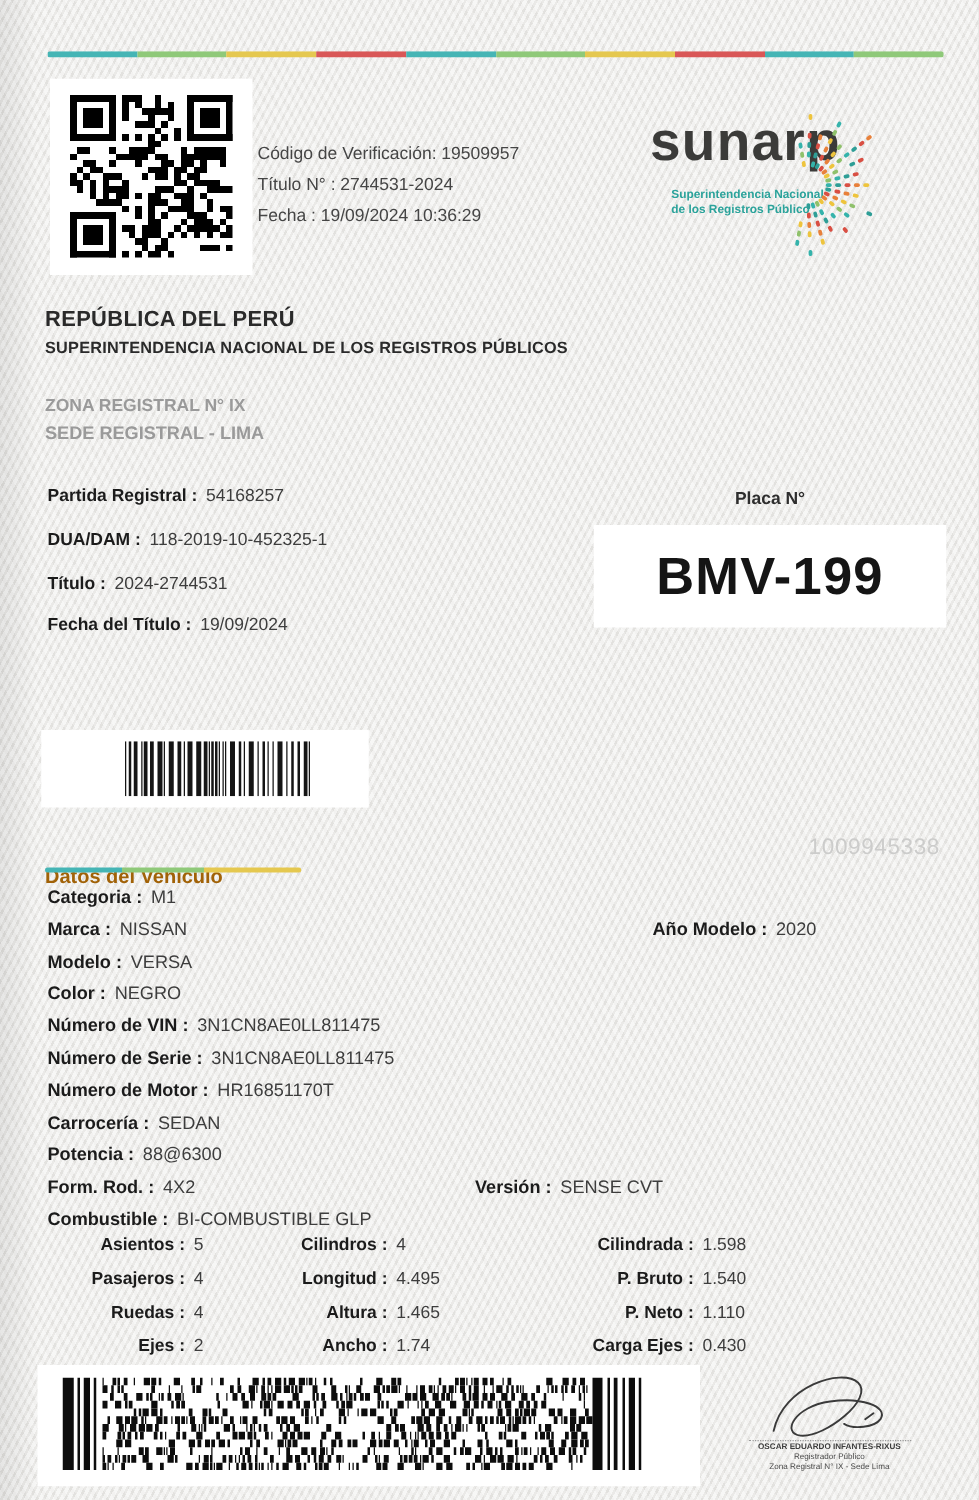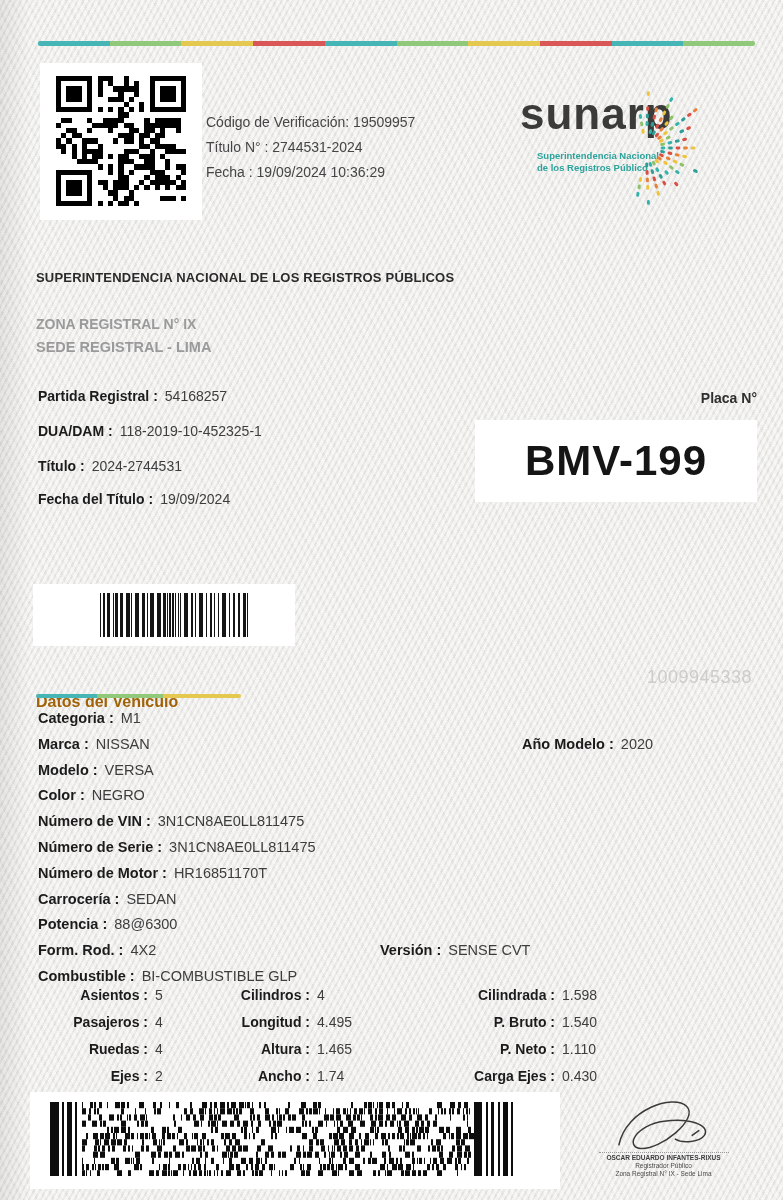--- a/index.html
+++ b/index.html
@@ -36,21 +36,21 @@
   .t-super    { left:36px; top:270px; font-size:13px;  font-weight:bold; color:#2a2a2a; letter-spacing:.2px; }
   .t-card     { left:36px; top:288px; font-size:19.5px; font-weight:bold; color:#262626; letter-spacing:.2px; }
   .t-zona     { left:36px; top:316px; font-size:14px; font-weight:bold; color:#9a9a9a;text-align:right; }
   .t-sede     { left:36px; top:339px; font-size:14.5px; font-weight:bold; color:#9a9a9a; }
 
   .label { font-weight:bold; color:#1b1b1b; }
   .value { font-weight:normal; color:#3d3d3d; margin-left:7px; }
 
   .reg-row { left:38px; font-size:14px; white-space:nowrap; }
 
-  .plate-label { left:475px; top:390px; width:282px; text-align:right; font-size:14px; font-weight:bold; color:#2e2e2e; }
+  .plate-label { left:475px; top:390px; width:282px; text-align:center; font-size:14px; font-weight:bold; color:#2e2e2e; }
   .plate-box { left:475px; top:420px; width:282px; height:82px; background:#fff; display:flex; align-items:center; justify-content:center; }
   .plate-number { font-size:42px; font-weight:bold; color:#151515; letter-spacing:1px; }
 
   .bc1-strip { left:33px; top:584px; width:262px; height:62px; background:#fff; }
   .bc1-strip svg { position:absolute; left:67px; top:9px; }
 
   .sec-title { left:36px; top:693px; font-size:16px; font-weight:bold; color:#a16207; }
   .sec-underline { left:36px; top:694px; width:205px; height:4px; border-radius:2px;
     background:linear-gradient(90deg,#45b5b5 0 30%,#8fc979 30% 62%,#e5c84f 62% 100%); }
   .watermark { left:580px; top:667px; width:172px; text-align:right; font-size:18px; color:#cccccb; letter-spacing:.5px; }
@@ -392,20 +392,21 @@
       <rect x="14.341529585210717" y="89.48381976689159" width="4.8" height="3" fill="#2e9e96" rx="1.4" transform="rotate(87.49999999999999 16.741529585210717 90.98381976689159)"></rect>
       <rect x="14.668674990450738" y="96.97668142875551" width="4.8" height="3" fill="#d94f43" rx="1.4" transform="rotate(87.49999999999999 17.068674990450738 98.47668142875551)"></rect>
       <rect x="14.995820395690759" y="104.46954309061945" width="4.8" height="3" fill="#e8803a" rx="1.4" transform="rotate(87.49999999999999 17.39582039569076 105.96954309061945)"></rect>
       <rect x="15.32296580093078" y="111.96240475248338" width="4.8" height="3" fill="#eec43d" rx="1.4" transform="rotate(87.49999999999999 17.72296580093078 113.46240475248338)"></rect>
       <rect x="15.977256611410825" y="126.94812807621125" width="4.8" height="3" fill="#35b3ab" rx="1.4" transform="rotate(87.49999999999999 18.377256611410825 128.44812807621125)"></rect>
       <rect x="8.04325831465823" y="104.01384809639066" width="4.8" height="3" fill="#eec43d" rx="1.4" transform="rotate(100 10.44325831465823 105.51384809639066)"></rect>
       <rect x="6.7408969821562525" y="111.39990624398222" width="4.8" height="3" fill="#8fc16b" rx="1.4" transform="rotate(100 9.140896982156253 112.89990624398222)"></rect>
       <rect x="5.438535649654275" y="118.78596439157377" width="4.8" height="3" fill="#35b3ab" rx="1.4" transform="rotate(100 7.8385356496542755 120.28596439157377)"></rect>
     </svg>
 
+  <div class="abs t-republic">REPÚBLICA DEL PERÚ</div>
   <div class="abs t-super">SUPERINTENDENCIA NACIONAL DE LOS REGISTROS PÚBLICOS</div>
   <div class="abs t-zona">ZONA REGISTRAL N° IX</div>
   <div class="abs t-sede">SEDE REGISTRAL - LIMA</div>
 
   <div class="abs reg-row" style="top:388px">
     <span class="label">Partida Registral :</span><span class="value">54168257</span>
   </div>
   <div class="abs reg-row" style="top:423px">
     <span class="label">DUA/DAM :</span><span class="value">118-2019-10-452325-1</span>
   </div>

